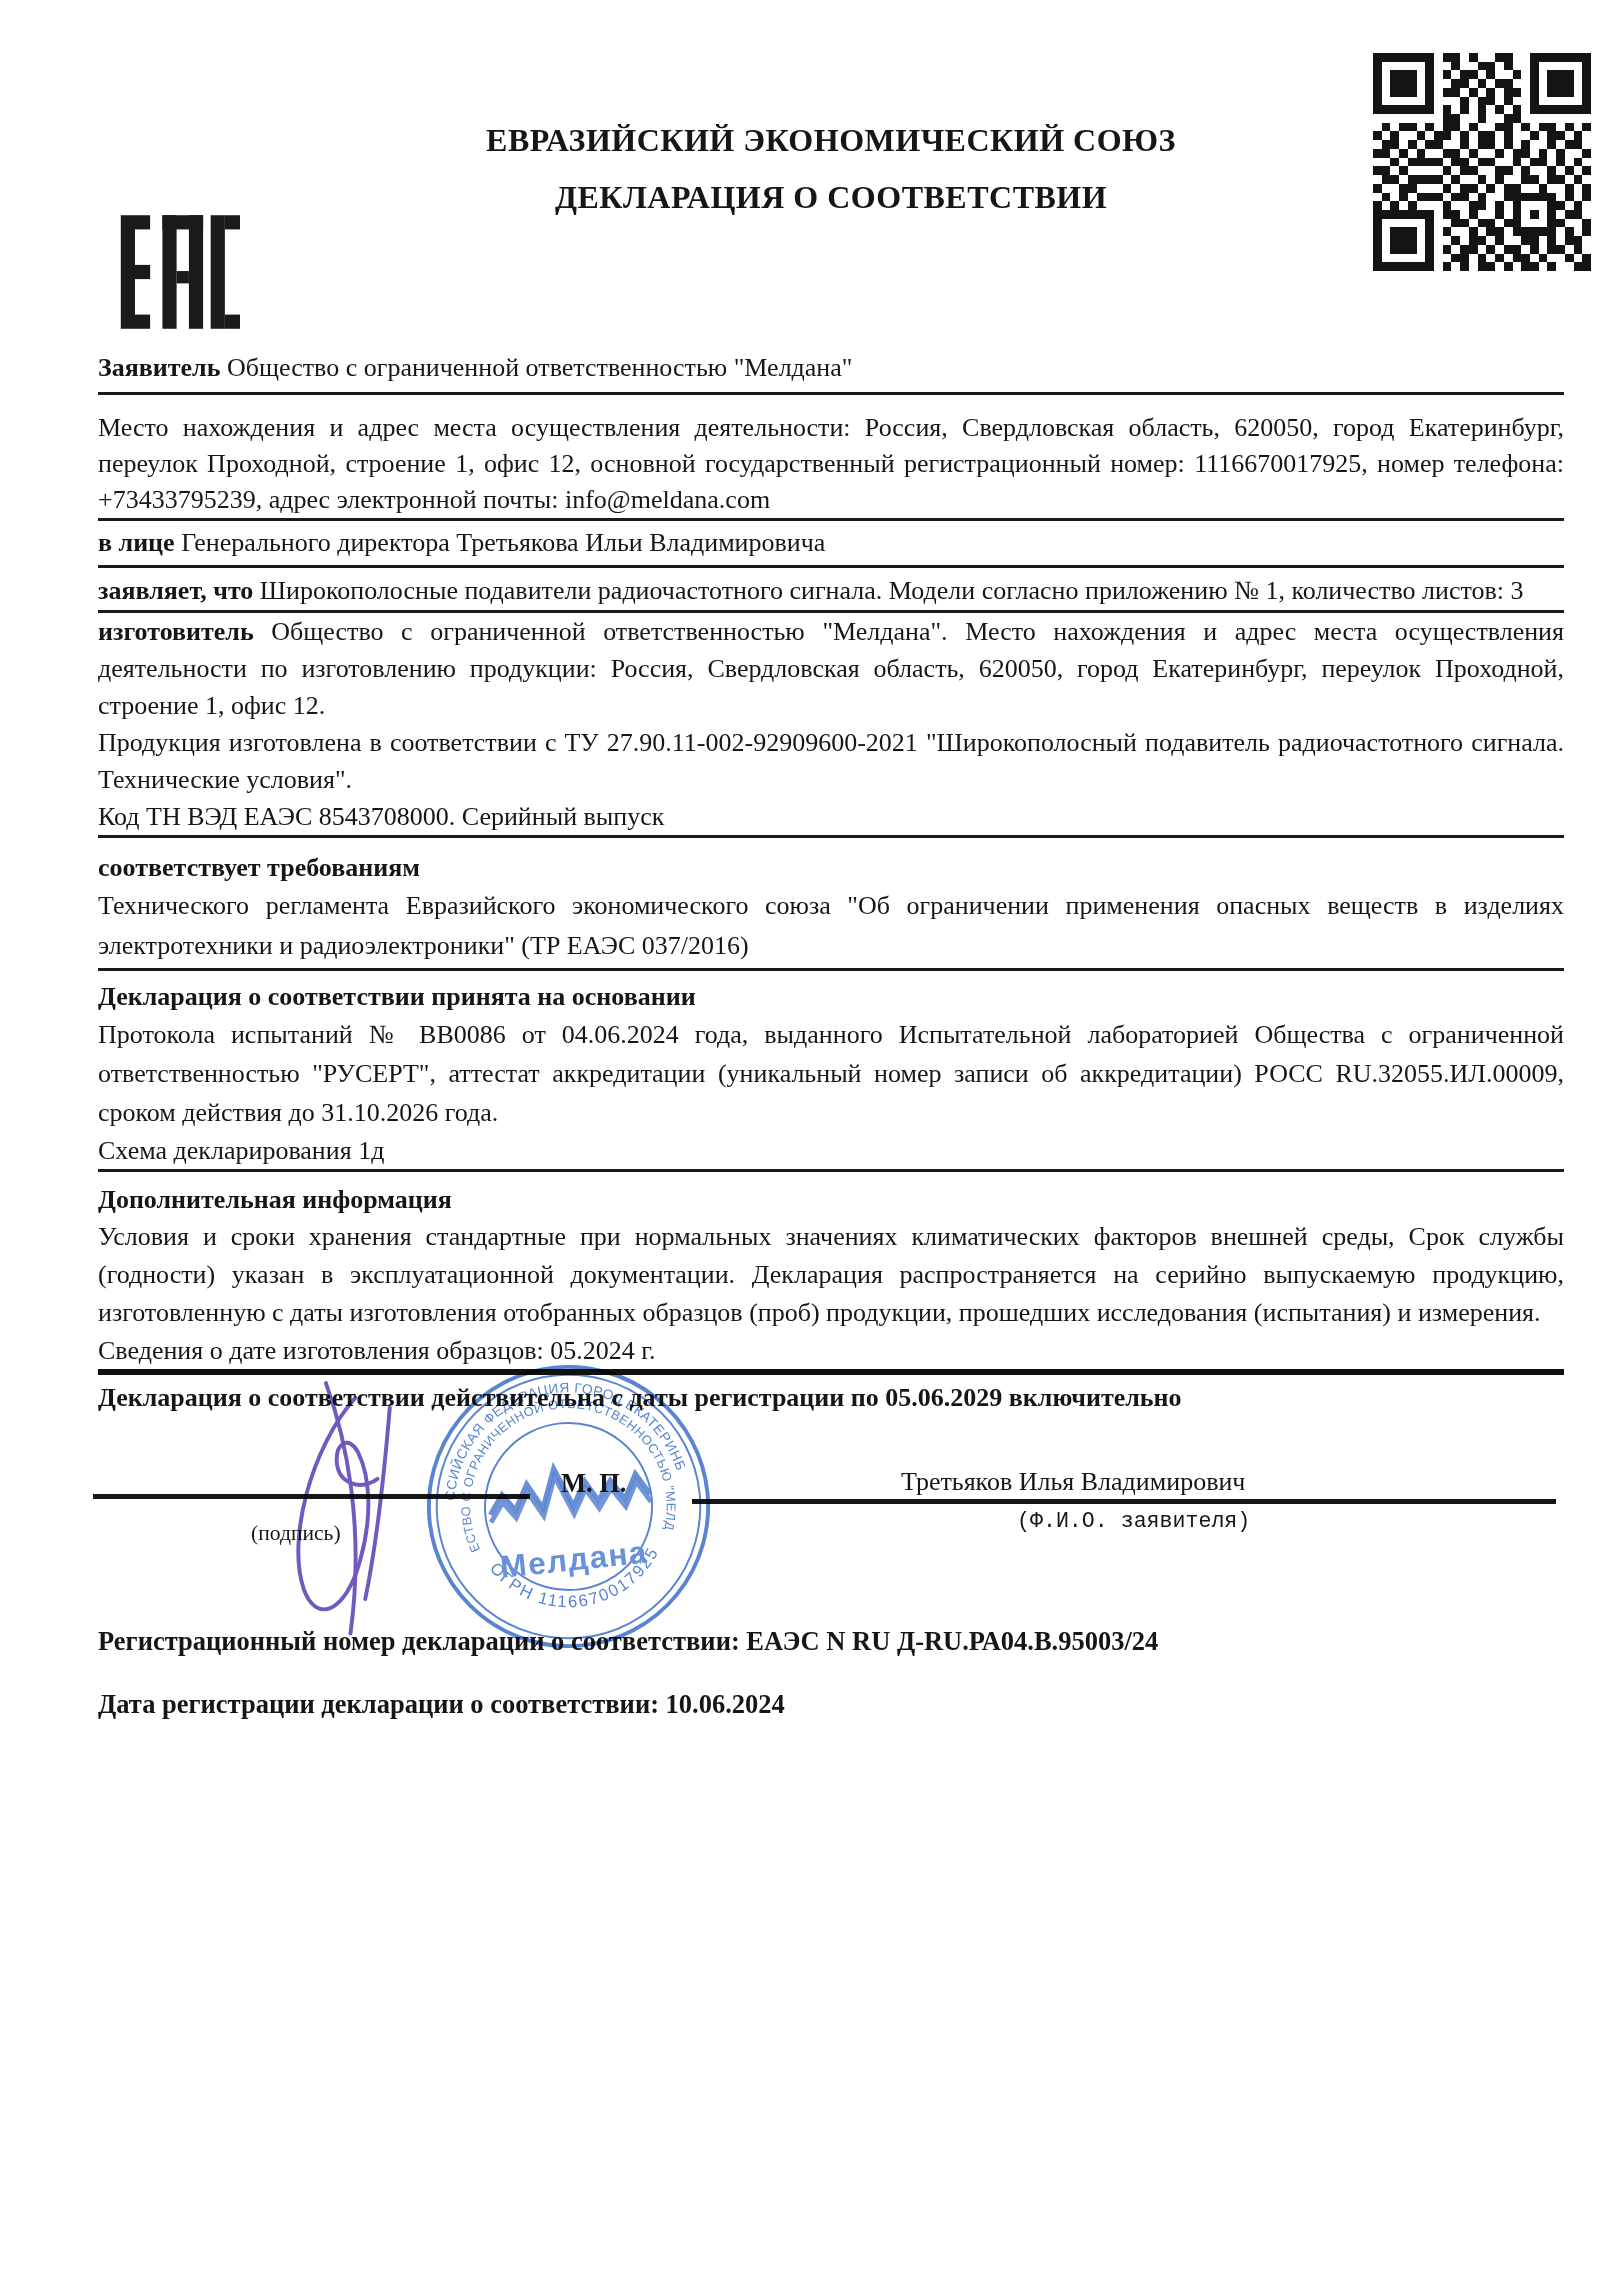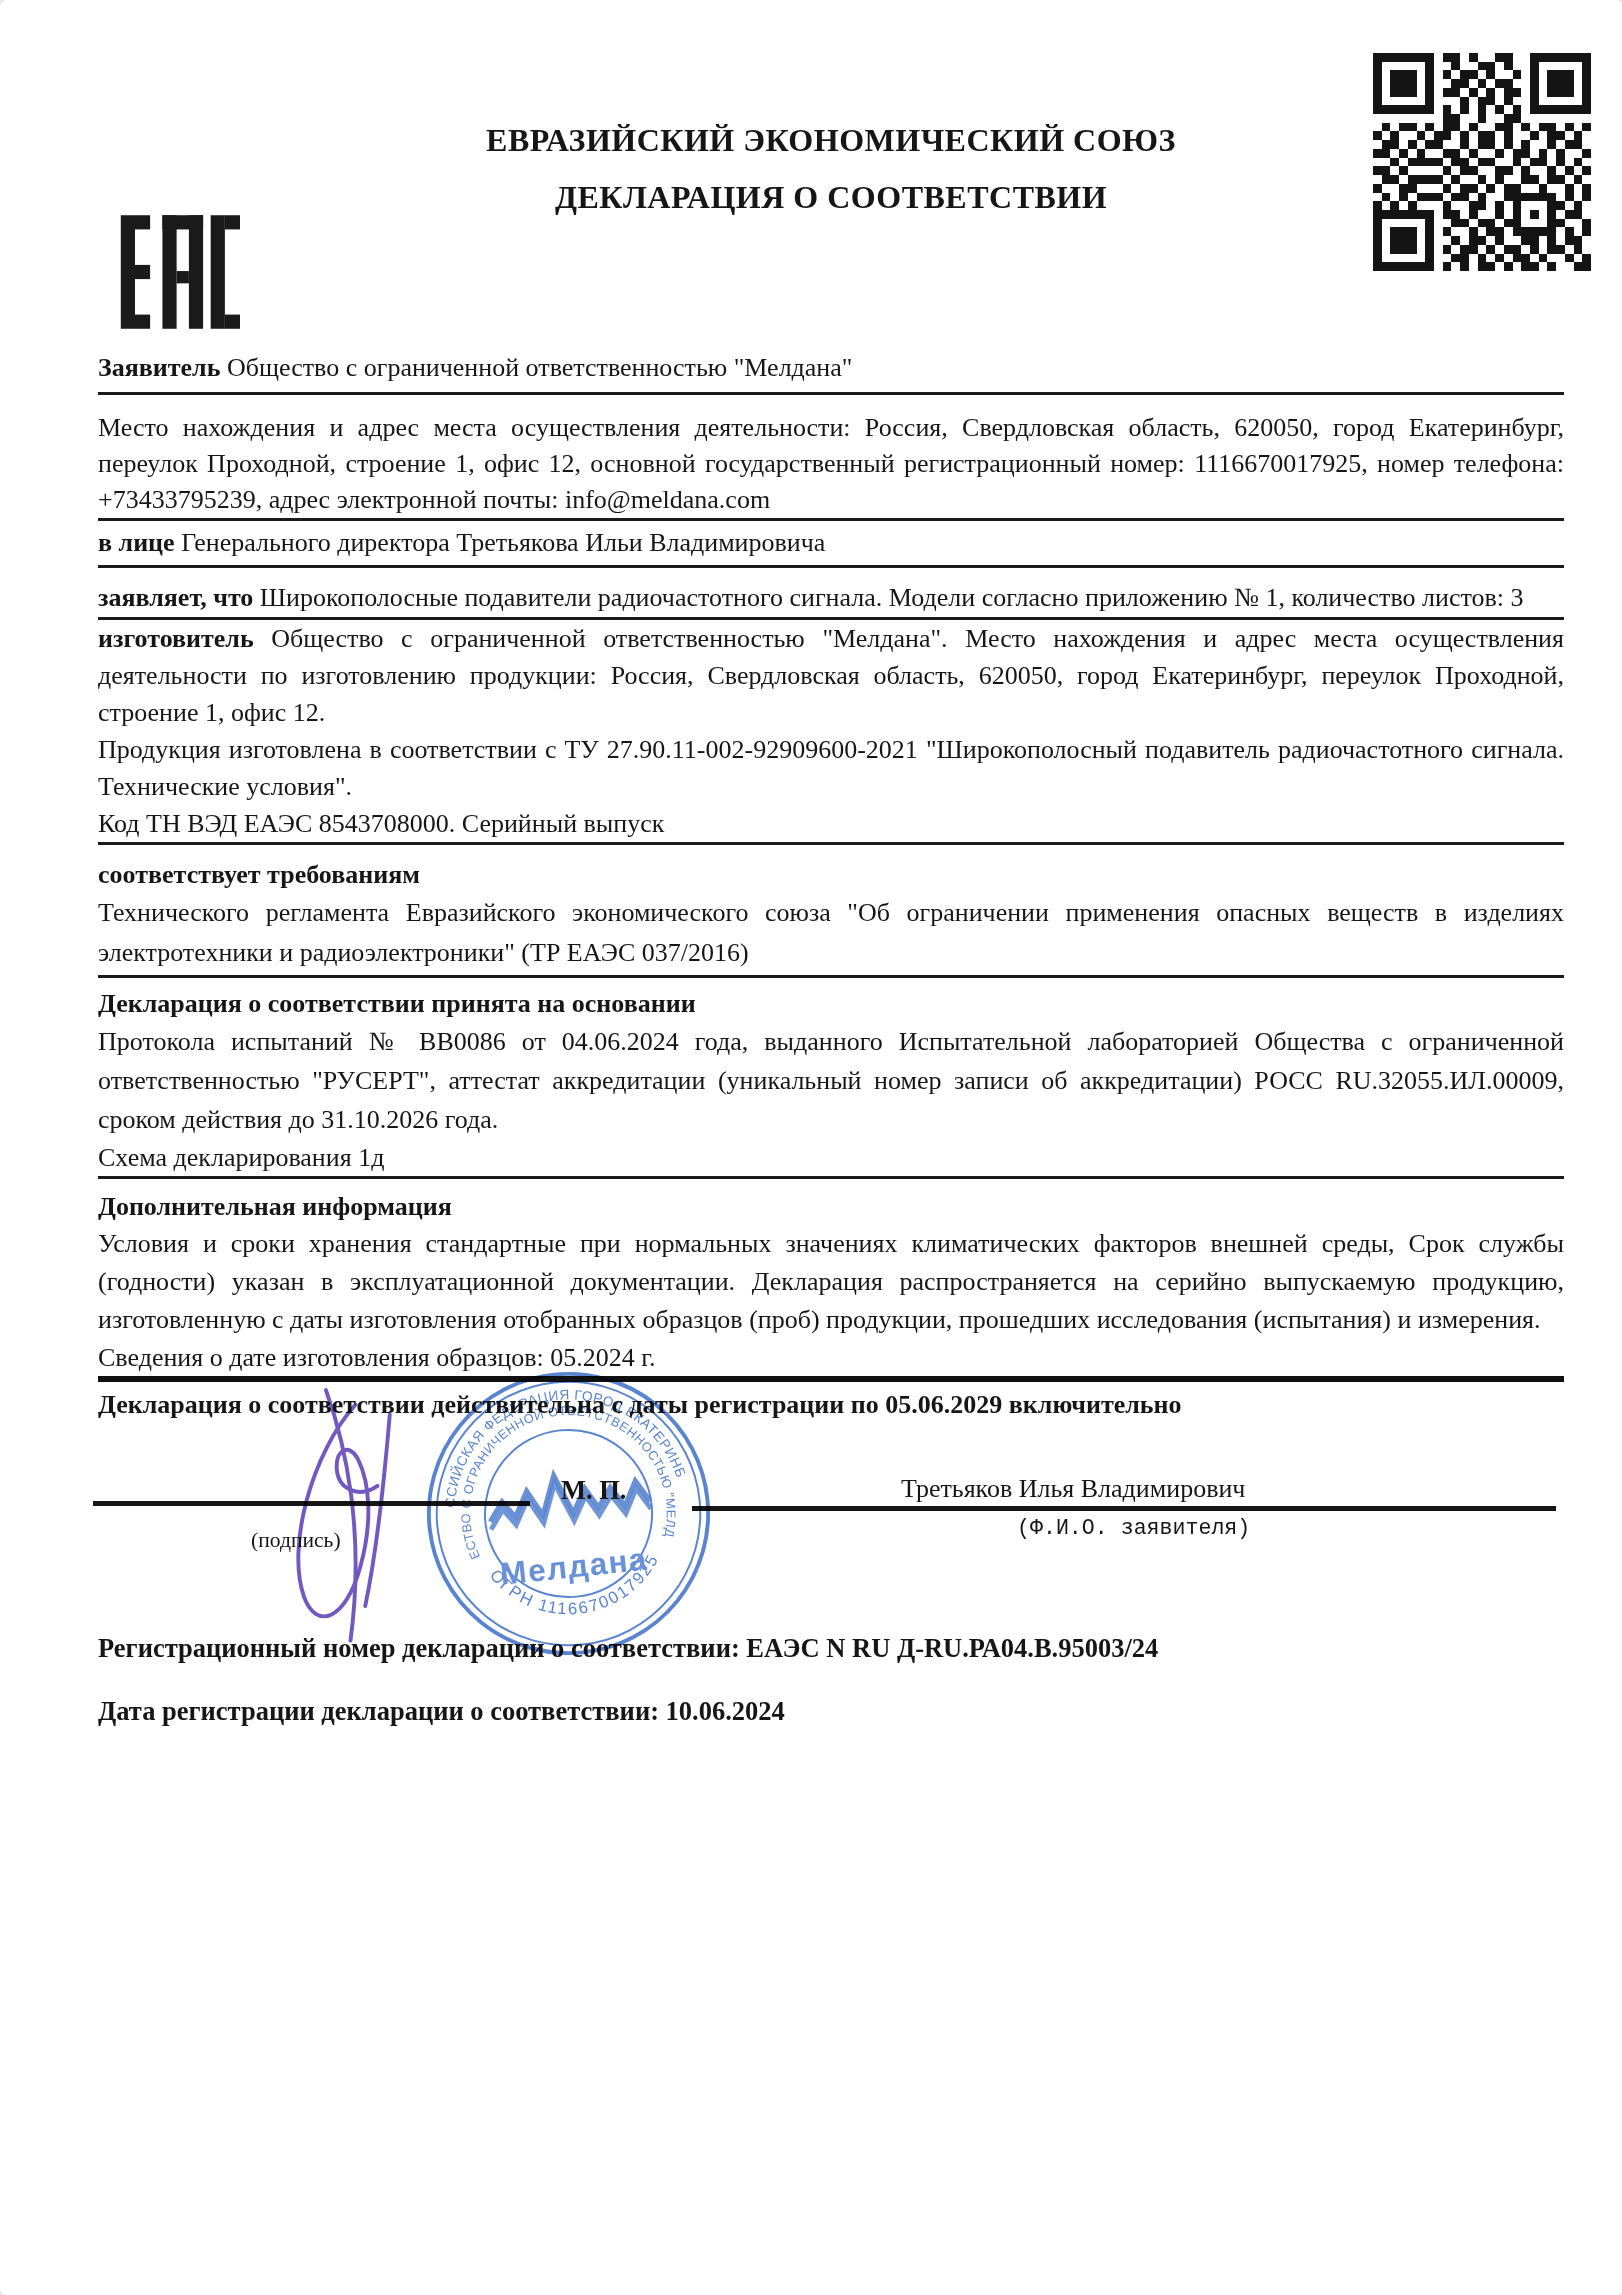--- a/index.html
+++ b/index.html
@@ -1,34 +1,33 @@
 <!DOCTYPE html>
 <html style="font-size:7.9px"><head>
 <meta charset="utf-8">
 <style>
   html,body { margin:0; padding:0; background:#e8e8e8; }
   .page {
     position:relative; width:1623px; height:2295px;
     background:#ffffff; overflow:hidden;
     font-family:"Liberation Serif","DejaVu Serif",serif;
     color:#161616;
-    border-radius:7px;
   }
   .content { position:absolute; left:98px; top:0; width:1466px; }
   h1.doc-title { margin:112px 0 0 0; text-align:center; font-size:32px; line-height:57px; font-weight:bold; letter-spacing:0.5px; }
   .sec { margin:0; font-size:26px; line-height:37px; }
   .just { text-align:justify; }
   .thin-rule { border-bottom:3.9px solid #1b1b1b; }
   .thick-rule { border-bottom:6.9px solid #111111; }
   b { font-weight:bold; }
 
   #sec-applicant { margin-top:123px; padding-bottom:6px; }
   #sec-address { padding-top:14.7px; line-height:36px; }
   #sec-inperson { padding-top:6.9px; line-height:30px; padding-bottom:7px; }
-  #sec-declares { padding-top:12px; line-height:35px; padding-bottom:2.9px; }
+  #sec-declares { padding-top:5px; line-height:35px; padding-bottom:2.9px; }
   #sec-manufacturer { padding-top:0; line-height:36px; }
   #sec-complies { padding-top:11px; }
   #sec-regulation { line-height:40px; padding-bottom:2px; }
   #sec-basis-head { padding-top:6.9px; }
   #sec-basis { line-height:39px; }
   #sec-scheme { padding-bottom:0; }
   #sec-additional-head { padding-top:8.8px; }
   #sec-additional { line-height:38px; }
   #sec-samples { }
   #sec-validity { padding-top:5.9px; line-height:34px; font-weight:bold; }

